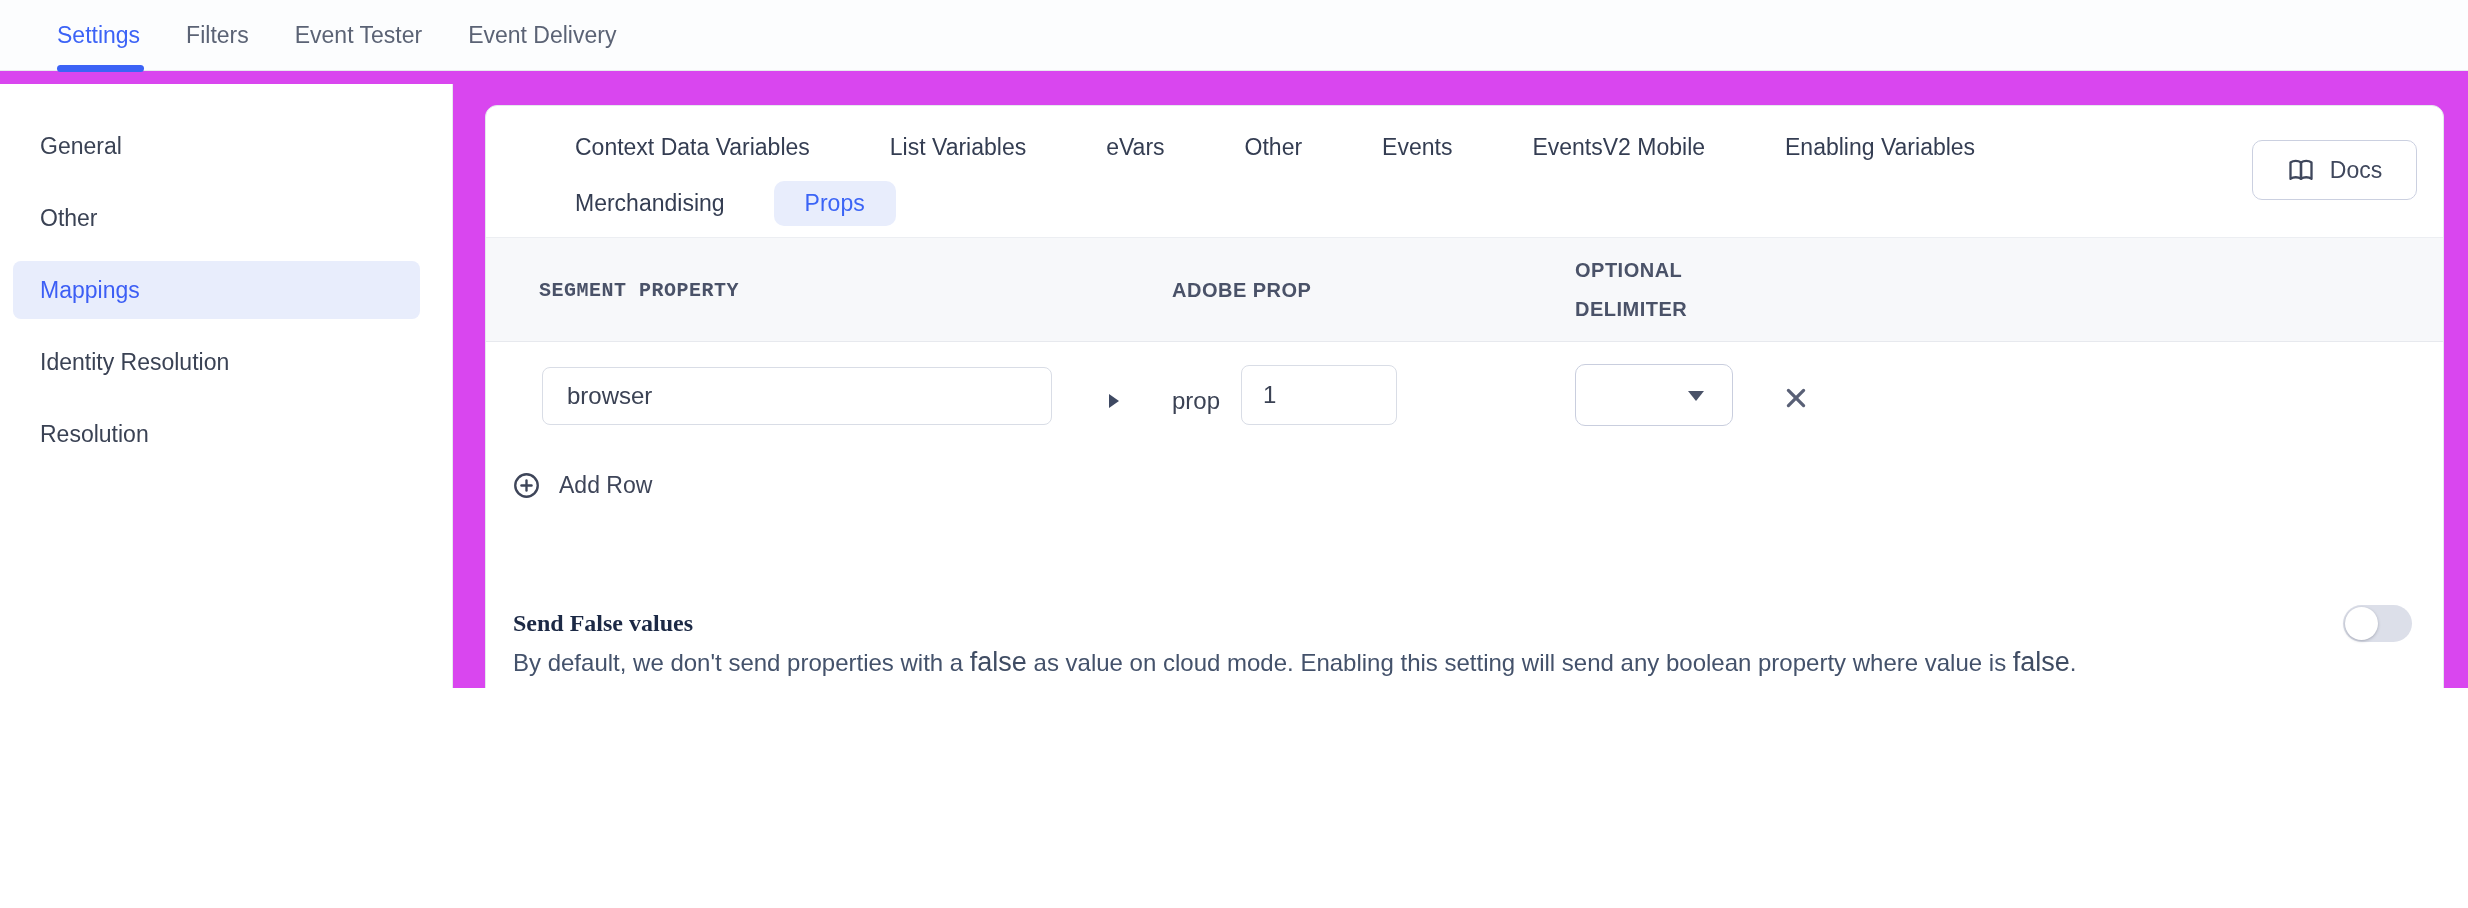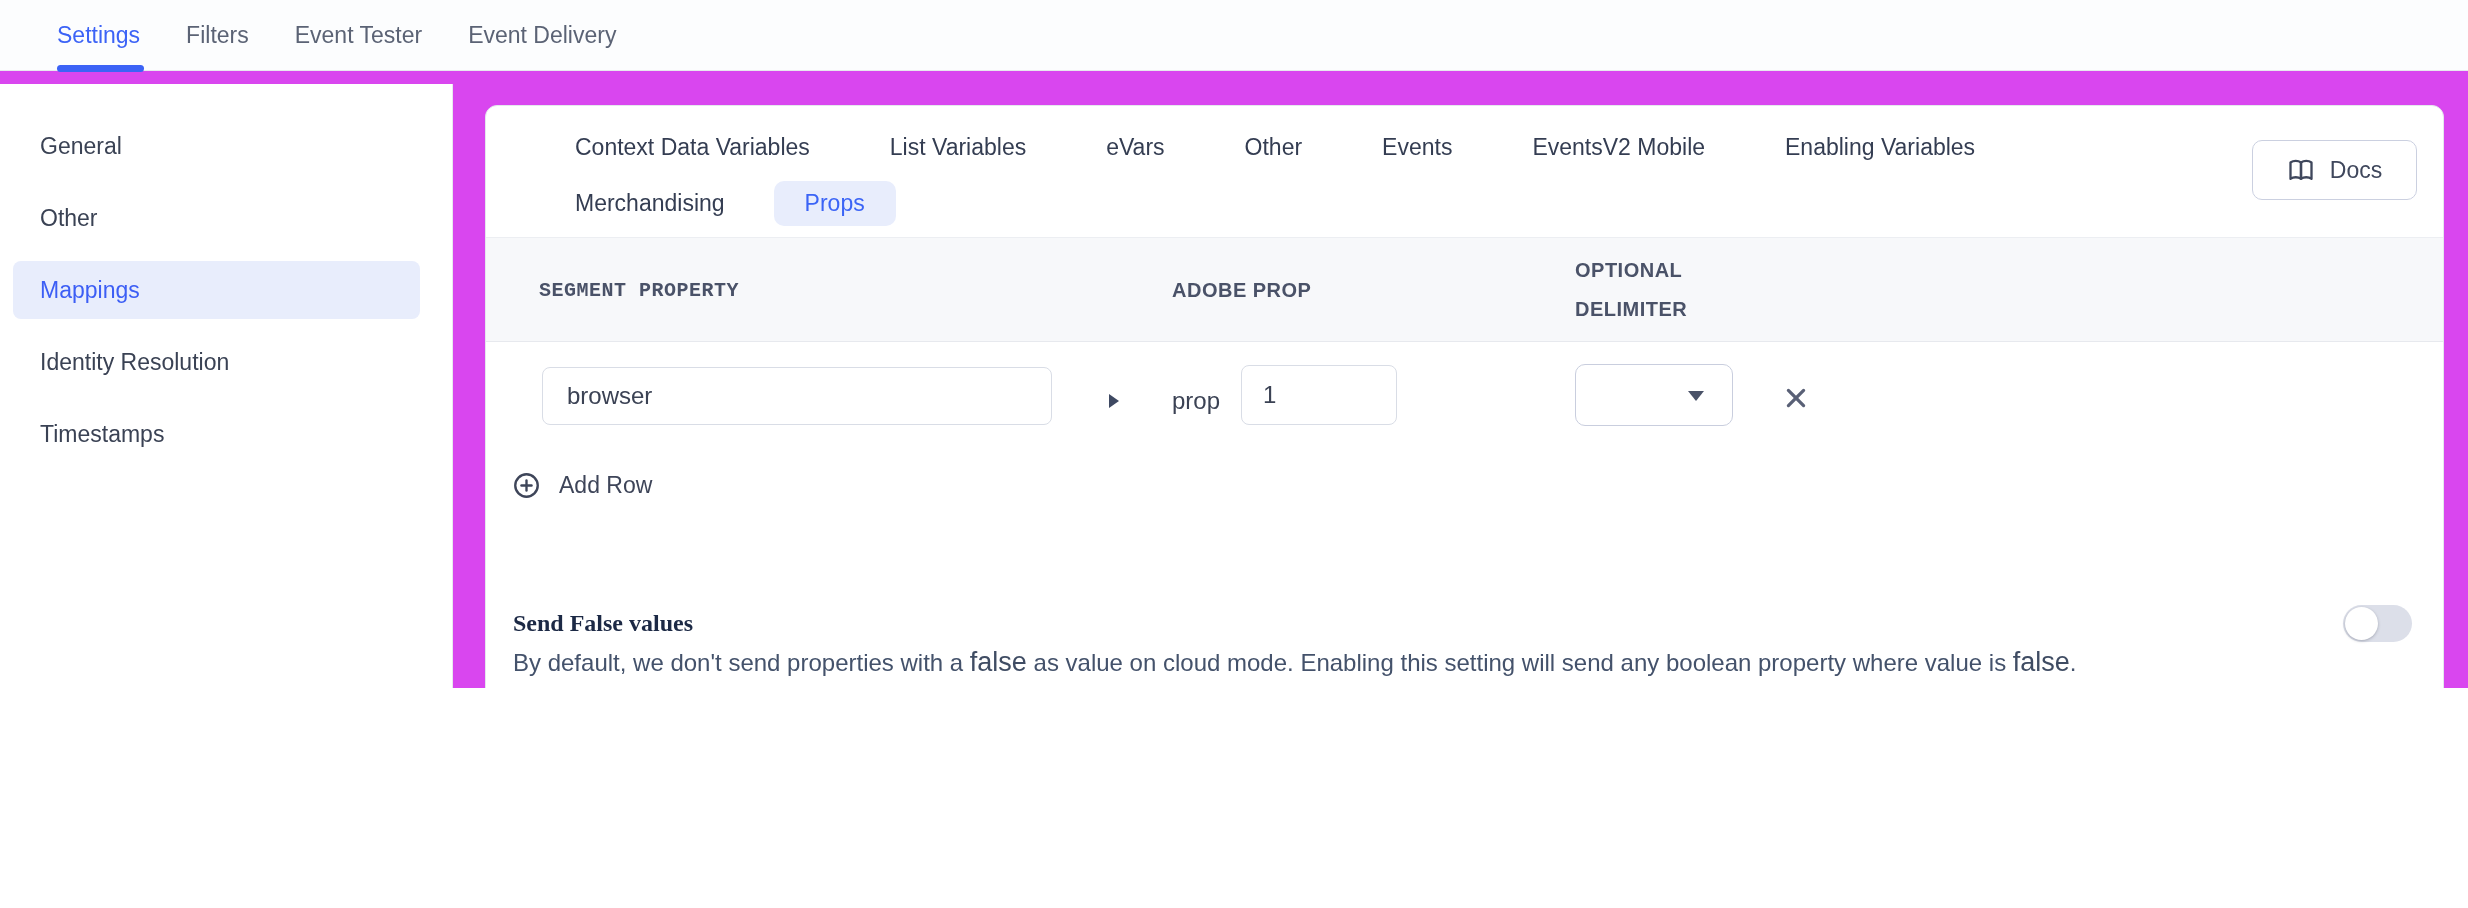--- a/index.html
+++ b/index.html
@@ -98,21 +98,21 @@
     <div class="tab">Filters</div>
     <div class="tab">Event Tester</div>
     <div class="tab">Event Delivery</div>
   </nav>
 
   <aside class="sidebar">
     <div class="side-item">General</div>
     <div class="side-item">Other</div>
     <div class="side-item active">Mappings</div>
     <div class="side-item">Identity Resolution</div>
-    <div class="side-item">Timestamps</div>
+    <div class="side-item">Resolution</div>
   </aside>
 
   <section class="card">
 
     <div class="panel-tabs">
       <div class="tabrow">
         <div class="ptab">Context Data Variables</div>
         <div class="ptab">List Variables</div>
         <div class="ptab">eVars</div>
         <div class="ptab">Other</div>

